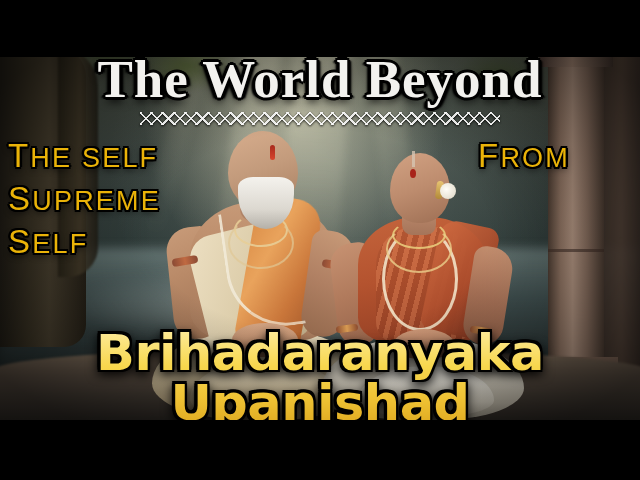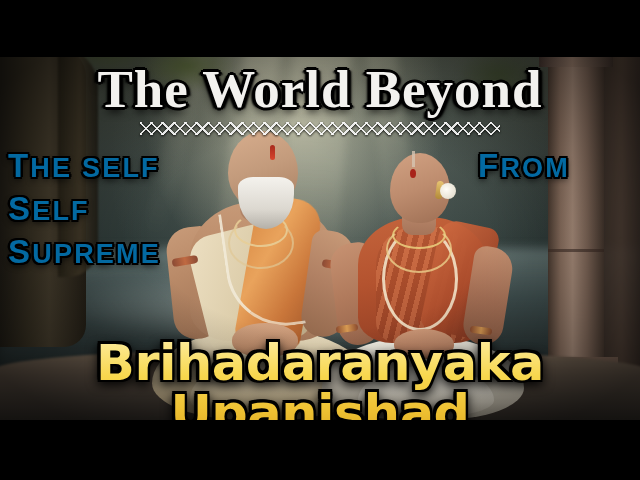--- a/index.html
+++ b/index.html
@@ -350,21 +350,21 @@
   }
 
   
   #vignette {
     position:absolute; inset:0;
     background:radial-gradient(ellipse 400px 240px at 50% 48%, rgba(0,0,0,0) 42%, rgba(0,0,0,.52) 100%);
     pointer-events:none;
   }
 
   
-  #overlay { position:absolute; left:0; top:57px; width:582px; height:363px; z-index:30; }
+  #overlay { position:absolute; left:0; top:47px; width:582px; height:363px; z-index:30; }
 
   #main-title {
     position:absolute; left:0; top:6px; width:640px;
     text-align:center;
     font-family:"Liberation Serif", serif;
     font-weight:bold;
     font-size:53px;
     line-height:1;
     color:#f2f1ee;
     letter-spacing:1px;
@@ -379,22 +379,22 @@
     background:
       repeating-linear-gradient(135deg, rgba(255,255,255,.92) 0 1.6px, rgba(255,255,255,0) 1.6px 8px),
       repeating-linear-gradient(45deg, rgba(255,255,255,.92) 0 1.6px, rgba(255,255,255,0) 1.6px 8px);
     filter:drop-shadow(0 1px 1px rgba(0,0,0,.9));
     opacity:.95;
   }
 
   .side-block {
     position:absolute;
     font-family:"Liberation Sans", sans-serif;
-    font-weight:bold;
-    color:#0369a1;
+    font-weight:normal;
+    color:#eab308;
     line-height:1.30;
     letter-spacing:2.2px;
     text-shadow:
       -1.6px -1.6px 0 #000, 1.6px -1.6px 0 #000,
       -1.6px 1.6px 0 #000, 1.6px 1.6px 0 #000,
       -2.4px 0 0 #000, 2.4px 0 0 #000, 0 -2.4px 0 #000, 0 2.4px 0 #000,
       0 3px 6px rgba(0,0,0,.9);
   }
   #left-block  { left:8px;  top:88px;  text-align:left;  font-size:27px; }
   #right-block { right:12px; top:88px; text-align:left; font-size:27px; }
@@ -495,22 +495,22 @@
   </div>
 
   <div id="overlay">
 
     <div id="main-title">The World Beyond</div>
 
     <div id="divider"></div>
 
     <div id="left-block" class="side-block">
       <span class="ln"><span class="cap">T</span>HE  SELF</span>
+      <span class="ln"><span class="cap">S</span>UPREME</span>
       <span class="ln"><span class="cap">S</span>ELF</span>
-      <span class="ln"><span class="cap">S</span>UPREME</span>
     </div>
 
     <div id="right-block" class="side-block">
       <span class="ln"><span class="cap">F</span>ROM</span>
     </div>
 
     <div id="subtitle">Brihadaranyaka Upanishad</div>
   </div>
 
   <div class="letterbox" id="bar-top"></div>

